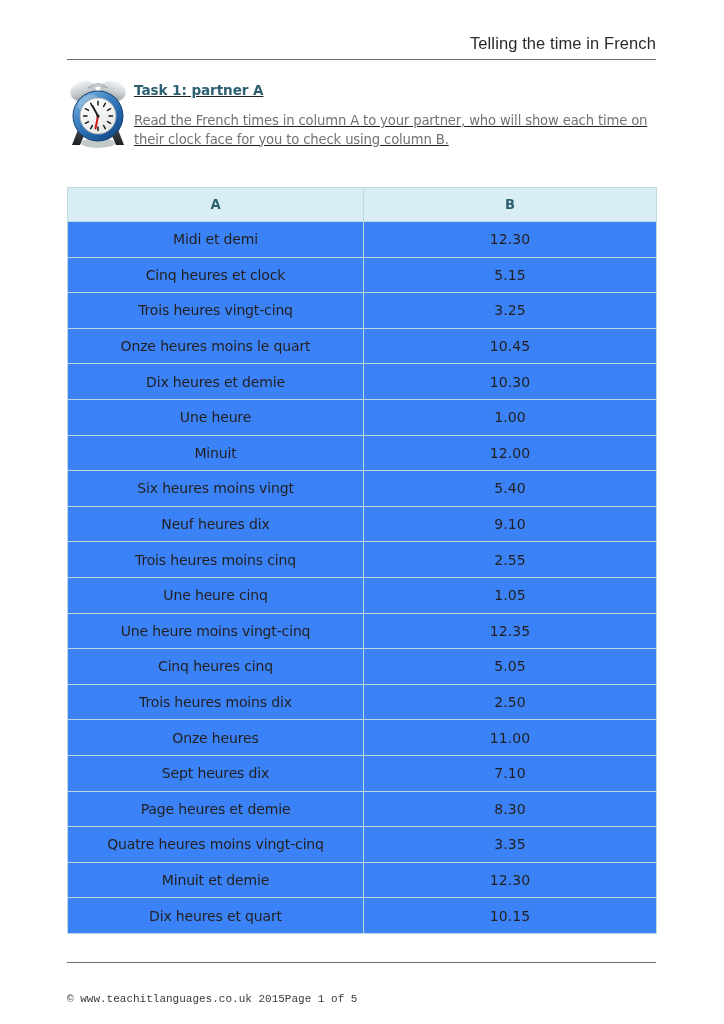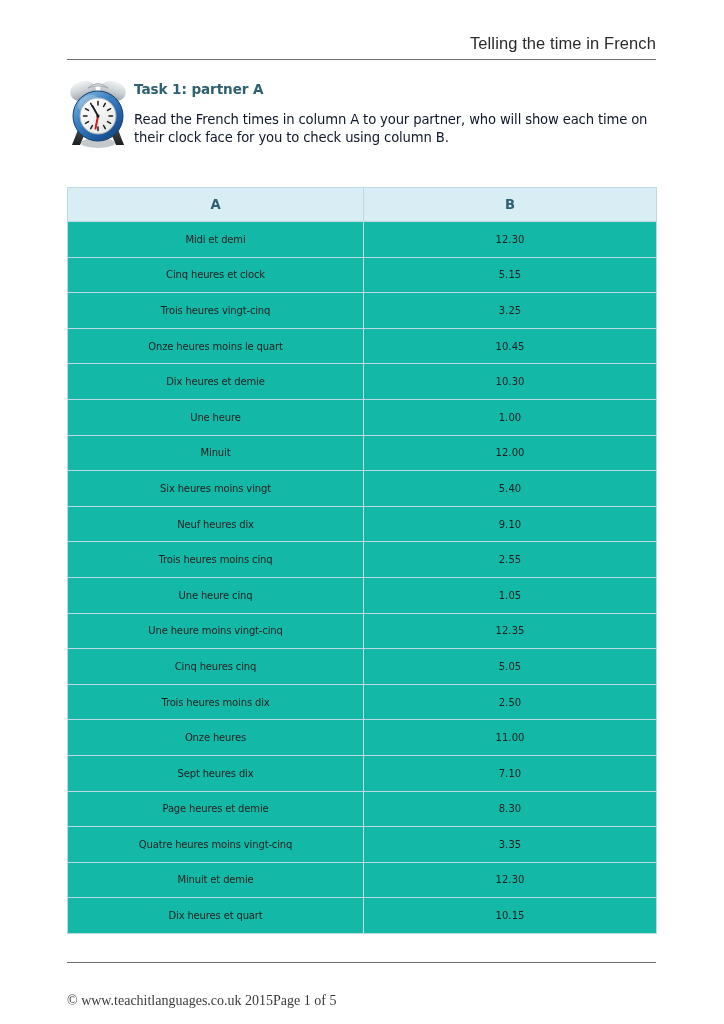--- a/index.html
+++ b/index.html
@@ -46,21 +46,22 @@
     padding-bottom: 2px;
   }
 
   
   .task-block {
     position: absolute;
     left: 67px;
     top: 74px;
     width: 589px;
     display: flex;
-    align-items: center;
+    align-items: flex-end;
+    text-decoration: underline;
   }
   .clock-icon {
     width: 64px;
     min-width: 64px;
     height: 74px;
     position: relative;
     margin-left: -1px;
     margin-top: 1px;
   }
   .clock-icon svg { display: block; }
@@ -75,21 +76,21 @@
     font-weight: bold;
     color: #2d6070;
     line-height: 18px;
     margin: 0 0 13px 0;
     letter-spacing: -0.1px;
   }
   .task-desc {
     font-family: "DejaVu Sans", sans-serif;
     font-size: 13.2px;
     font-weight: 400;
-    color: #0f172a;
+    color: #737373;
     line-height: 18.5px;
     margin: 0;
     width: 520px;
     letter-spacing: -0.15px;
   }
 
   
   .times-table {
     position: absolute;
     left: 67px;
@@ -110,44 +111,44 @@
   }
   .times-table thead th {
     background: #d9edf4;
     height: 33px;
     font-family: "DejaVu Sans", sans-serif;
     font-size: 13.2px;
     font-weight: bold;
     color: #2d6070;
   }
   .times-table tbody td {
-    background: #14b8a6;
+    background: #3b82f6;
     height: 34.6px;
     font-family: "DejaVu Sans", sans-serif;
-    font-size: 10px;
+    font-size: 14px;
     font-weight: 400;
     color: #231f20;
     letter-spacing: -0.15px;
   }
   .times-table tbody td.col-time {
     letter-spacing: 0.1px;
   }
 
   
   .doc-footer {
     position: absolute;
     left: 67px;
     top: 962px;
     width: 589px;
     border-top: 1.2px solid #6d6d6d;
     padding-top: 6px;
     display: flex;
     align-items: baseline;
-    font-family: Liberation Serif, serif;
-    font-size: 14px;
+    font-family: Liberation Mono, monospace;
+    font-size: 11px;
     color: #3a3a3a;
   }
   .footer-copyright { flex: 0 0 auto; }
   .footer-code {
     flex: 1 1 auto;
     text-align: center;
     padding-right: 80px;
   }
   .footer-page { flex: 0 0 auto; margin-top: 24px; }
 </style>

